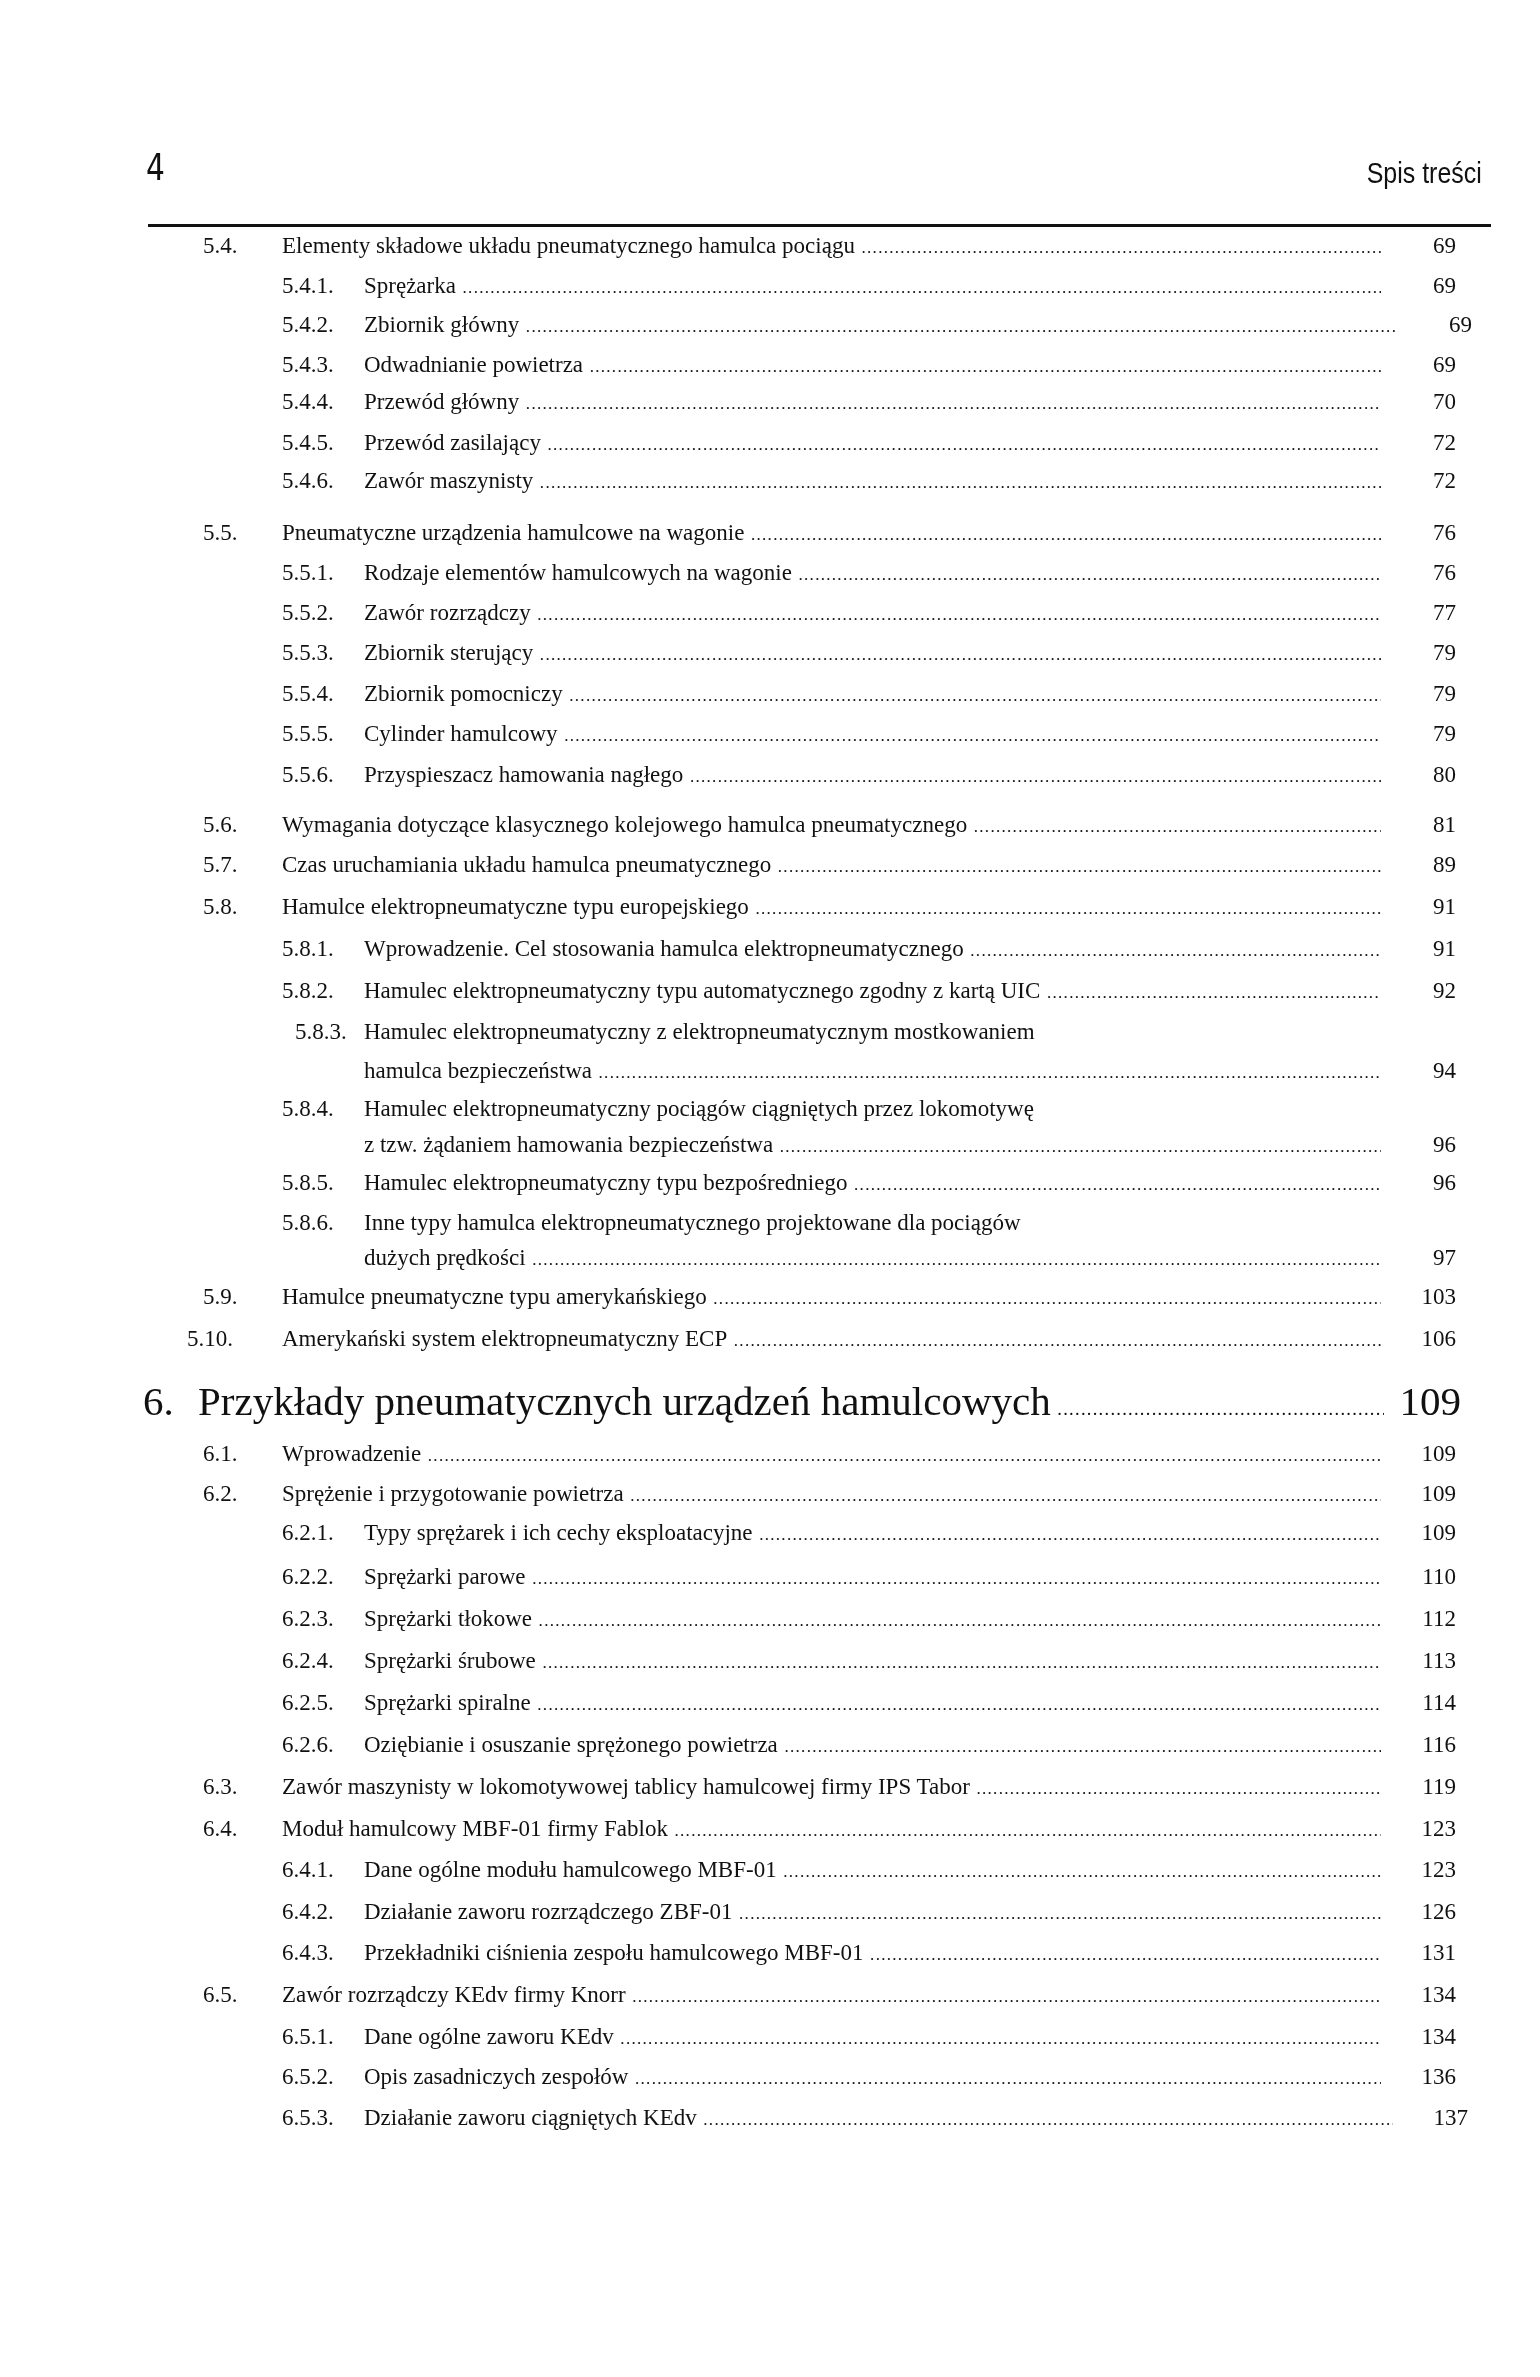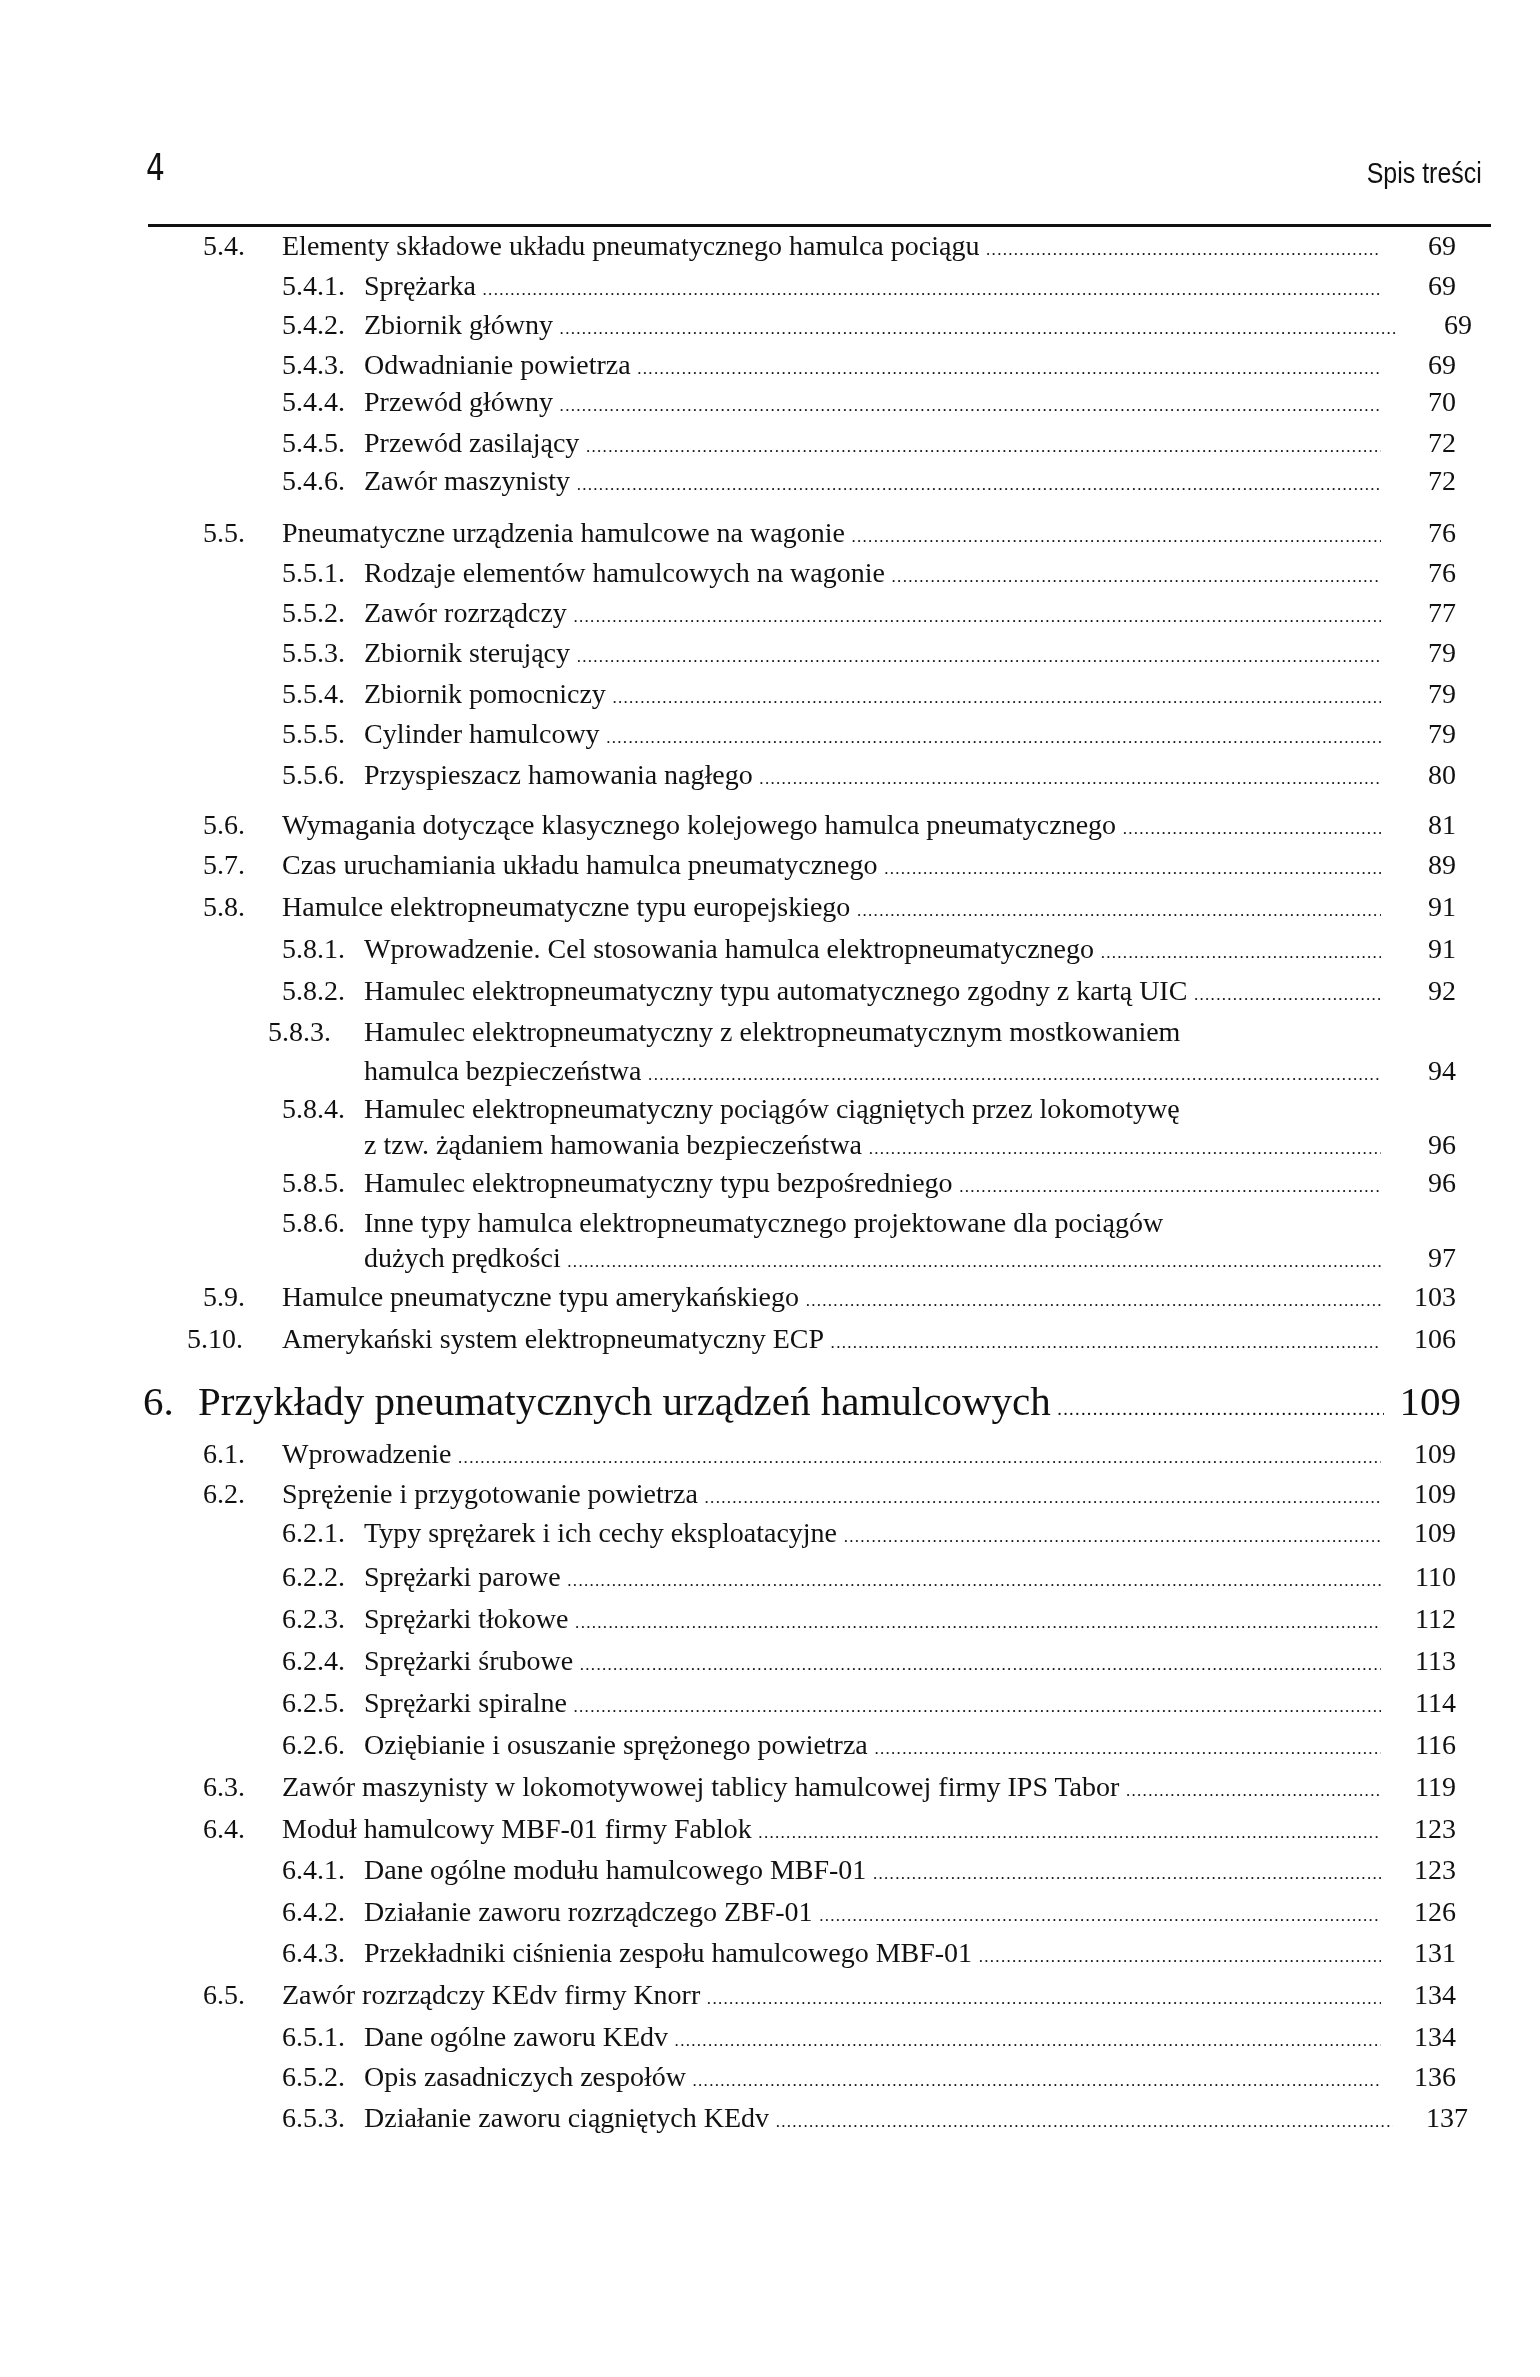--- a/index.html
+++ b/index.html
@@ -1,20 +1,20 @@
 <!DOCTYPE html>
 <html style="font-size:10.5px"><head>
 <meta charset="utf-8">
 <style>
   html, body { margin: 0; padding: 0; background: #ffffff; }
   body { width: 1540px; height: 2377px; position: relative; overflow: hidden; color: #111; }
   .page-number { position: absolute; left: 146px; top: 148px; font-family: "DejaVu Sans", sans-serif; font-size: 38px; line-height: 1; transform: scaleX(0.78); transform-origin: left top; }
   .running-head { position: absolute; right: 58px; top: 159px; font-family: "Liberation Sans", sans-serif; font-size: 29px; line-height: 1; transform: scaleX(0.86); transform-origin: right top; }
   .rule { position: absolute; left: 148px; top: 224px; width: 1343px; height: 2.6px; background: #111; }
-  .row { position: absolute; left: 0; width: 1540px; height: 39px; font-family: "Liberation Serif", serif; font-size: 28px; line-height: 39px; white-space: nowrap; }
+  .row { position: absolute; left: 0; width: 1540px; height: 39px; font-family: "Liberation Serif", serif; font-size: 23px; line-height: 39px; white-space: nowrap; }
   .num { position: absolute; }
   .title { position: absolute; display: flex; align-items: baseline; }
   .title .lbl { white-space: nowrap; }
   .leader { flex: 1; overflow: hidden; margin-left: 6.6px; letter-spacing: 1.3px; font-size: 17px; }
   .leader::before { content: "................................................................................................................................................................................................................................................................................................................"; }
   .page { position: absolute; text-align: right; right: 84px; width: 72px; }
   .row.chapter { height: 52px; font-size: 41px; line-height: 52px; }
   .row.chapter .leader { font-size: 18.4px; }
   .row.chapter .page { right: 79px; }
 </style>
@@ -174,21 +174,21 @@
     </div>
     <div class="row" style="top: 971px;">
       <span class="num" style="left: 282px;">5.8.2.</span>
       <span class="title" style="left: 364px; right: 159px;">
         <span class="lbl">Hamulec elektropneumatyczny typu automatycznego zgodny z kartą UIC</span>
         <span class="leader"></span>
       </span>
       <span class="page">92</span>
     </div>
     <div class="row" style="top: 1012px;">
-      <span class="num" style="left: 268px;">5.8.3.</span>
+      <span class="num" style="left: 295px;">5.8.3.</span>
       <span class="title" style="left: 364px;">
         <span class="lbl">Hamulec elektropneumatyczny z elektropneumatycznym mostkowaniem</span>
       </span>
     </div>
     <div class="row" style="top: 1051px;">
       <span class="title" style="left: 364px; right: 159px;">
         <span class="lbl">hamulca bezpieczeństwa</span>
         <span class="leader"></span>
       </span>
       <span class="page">94</span>

